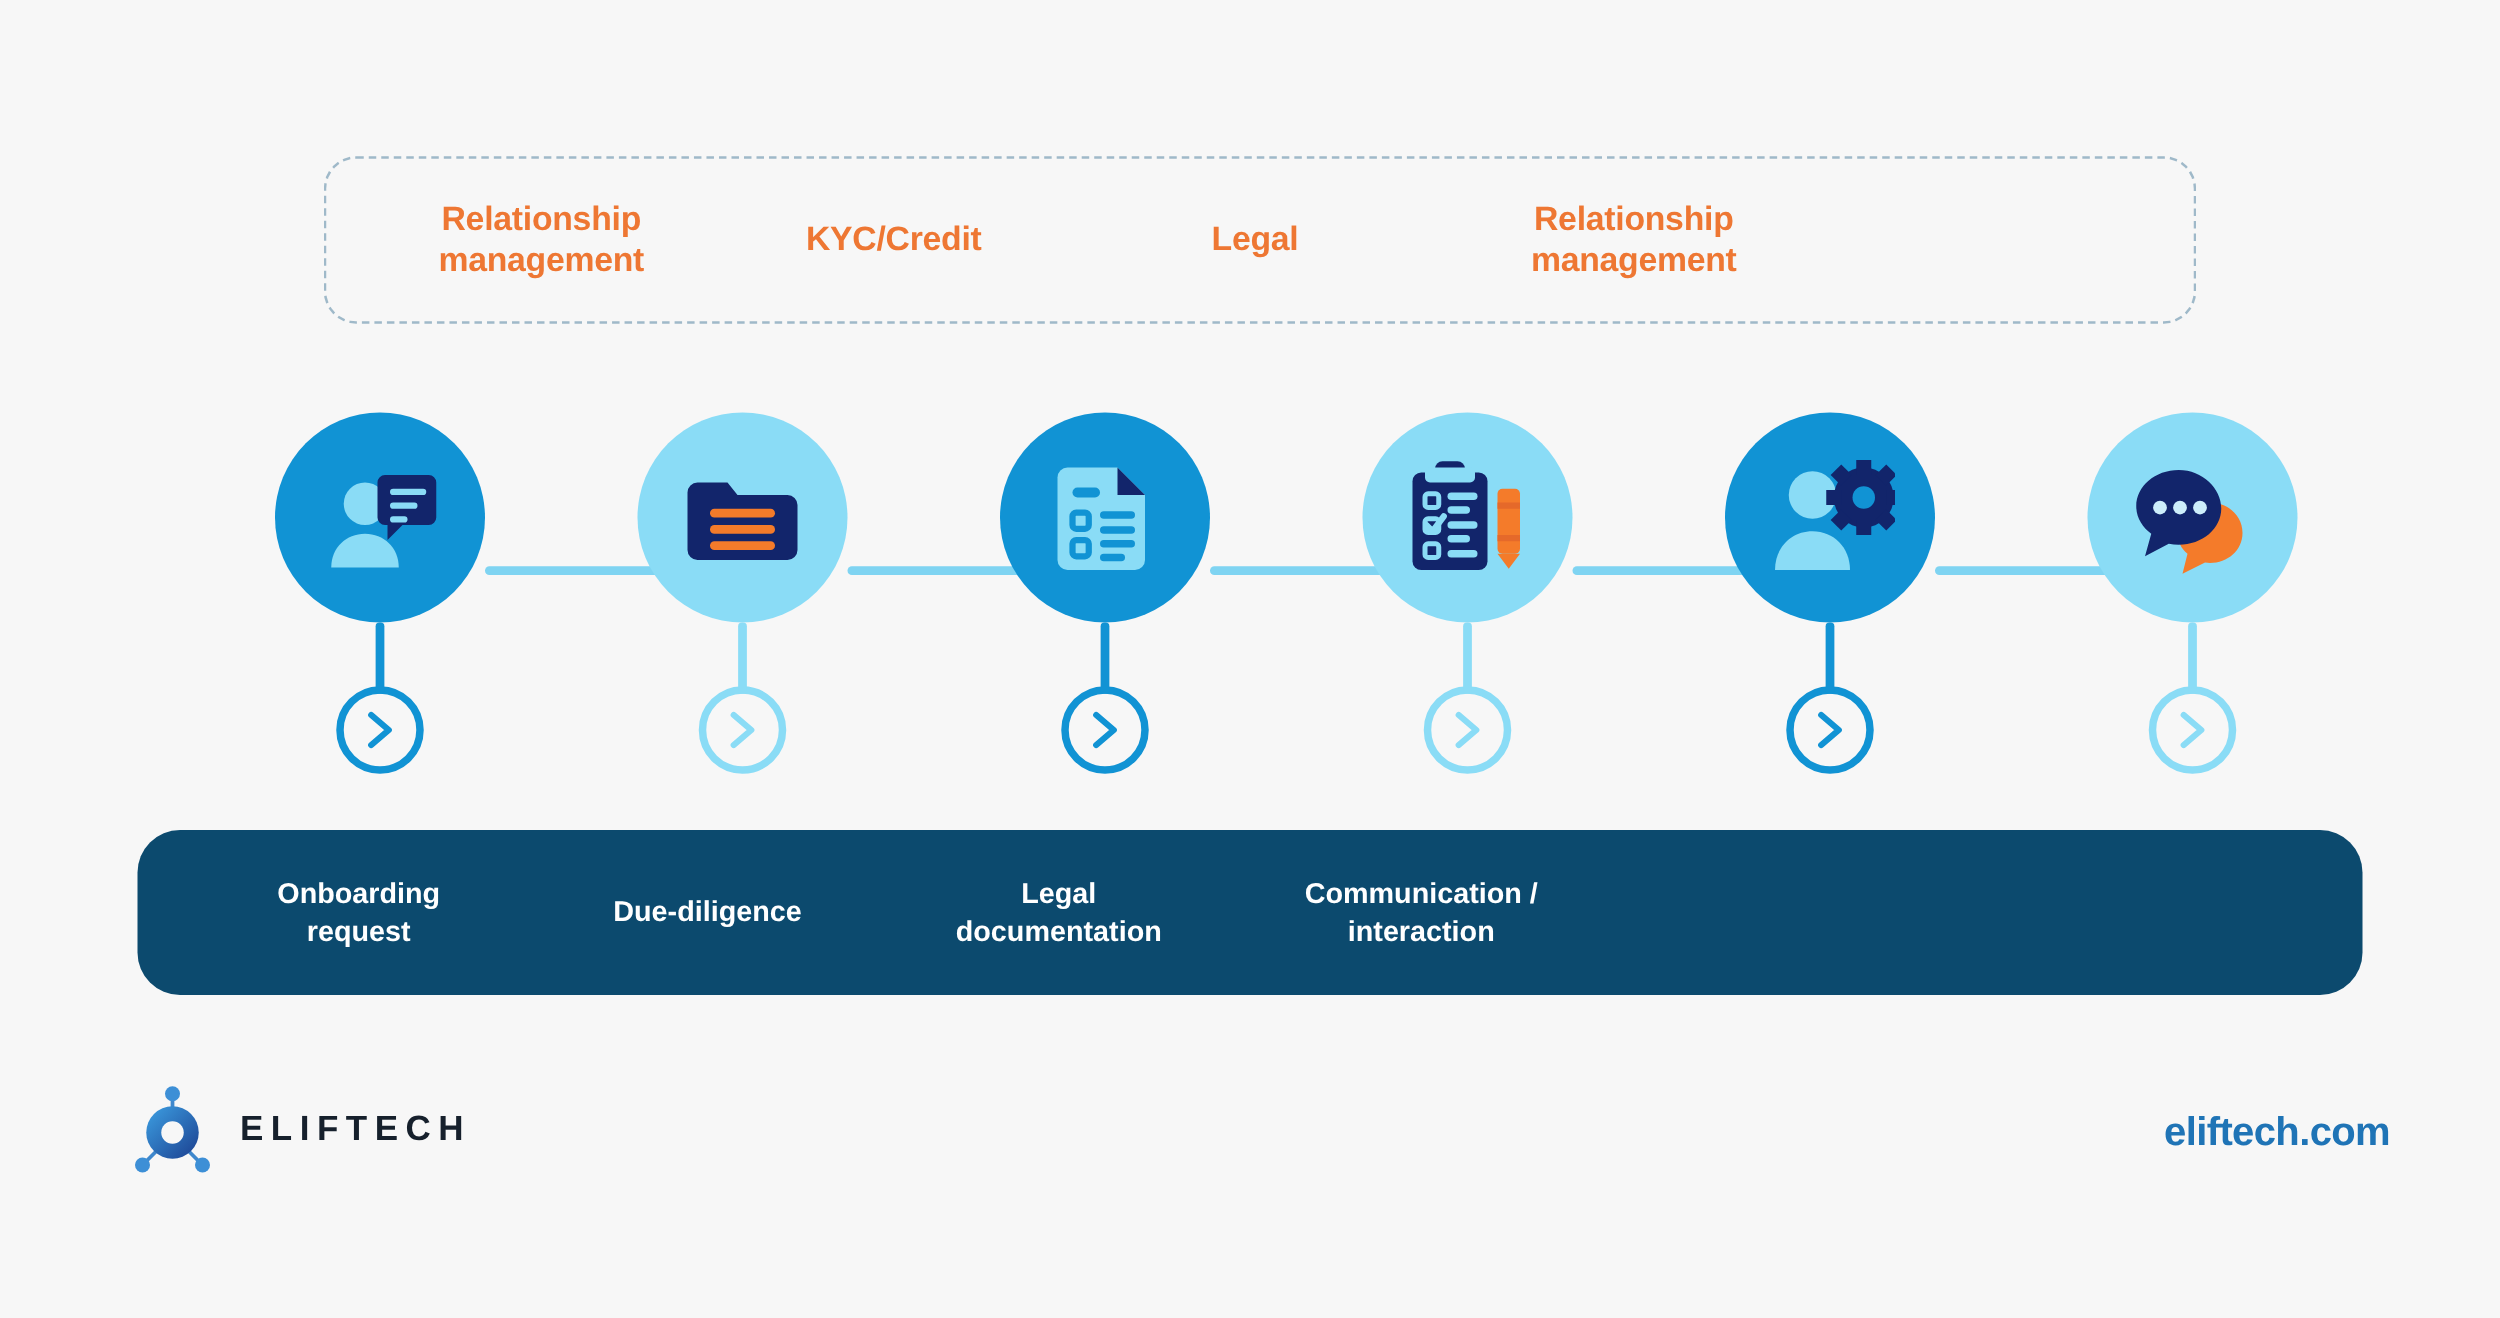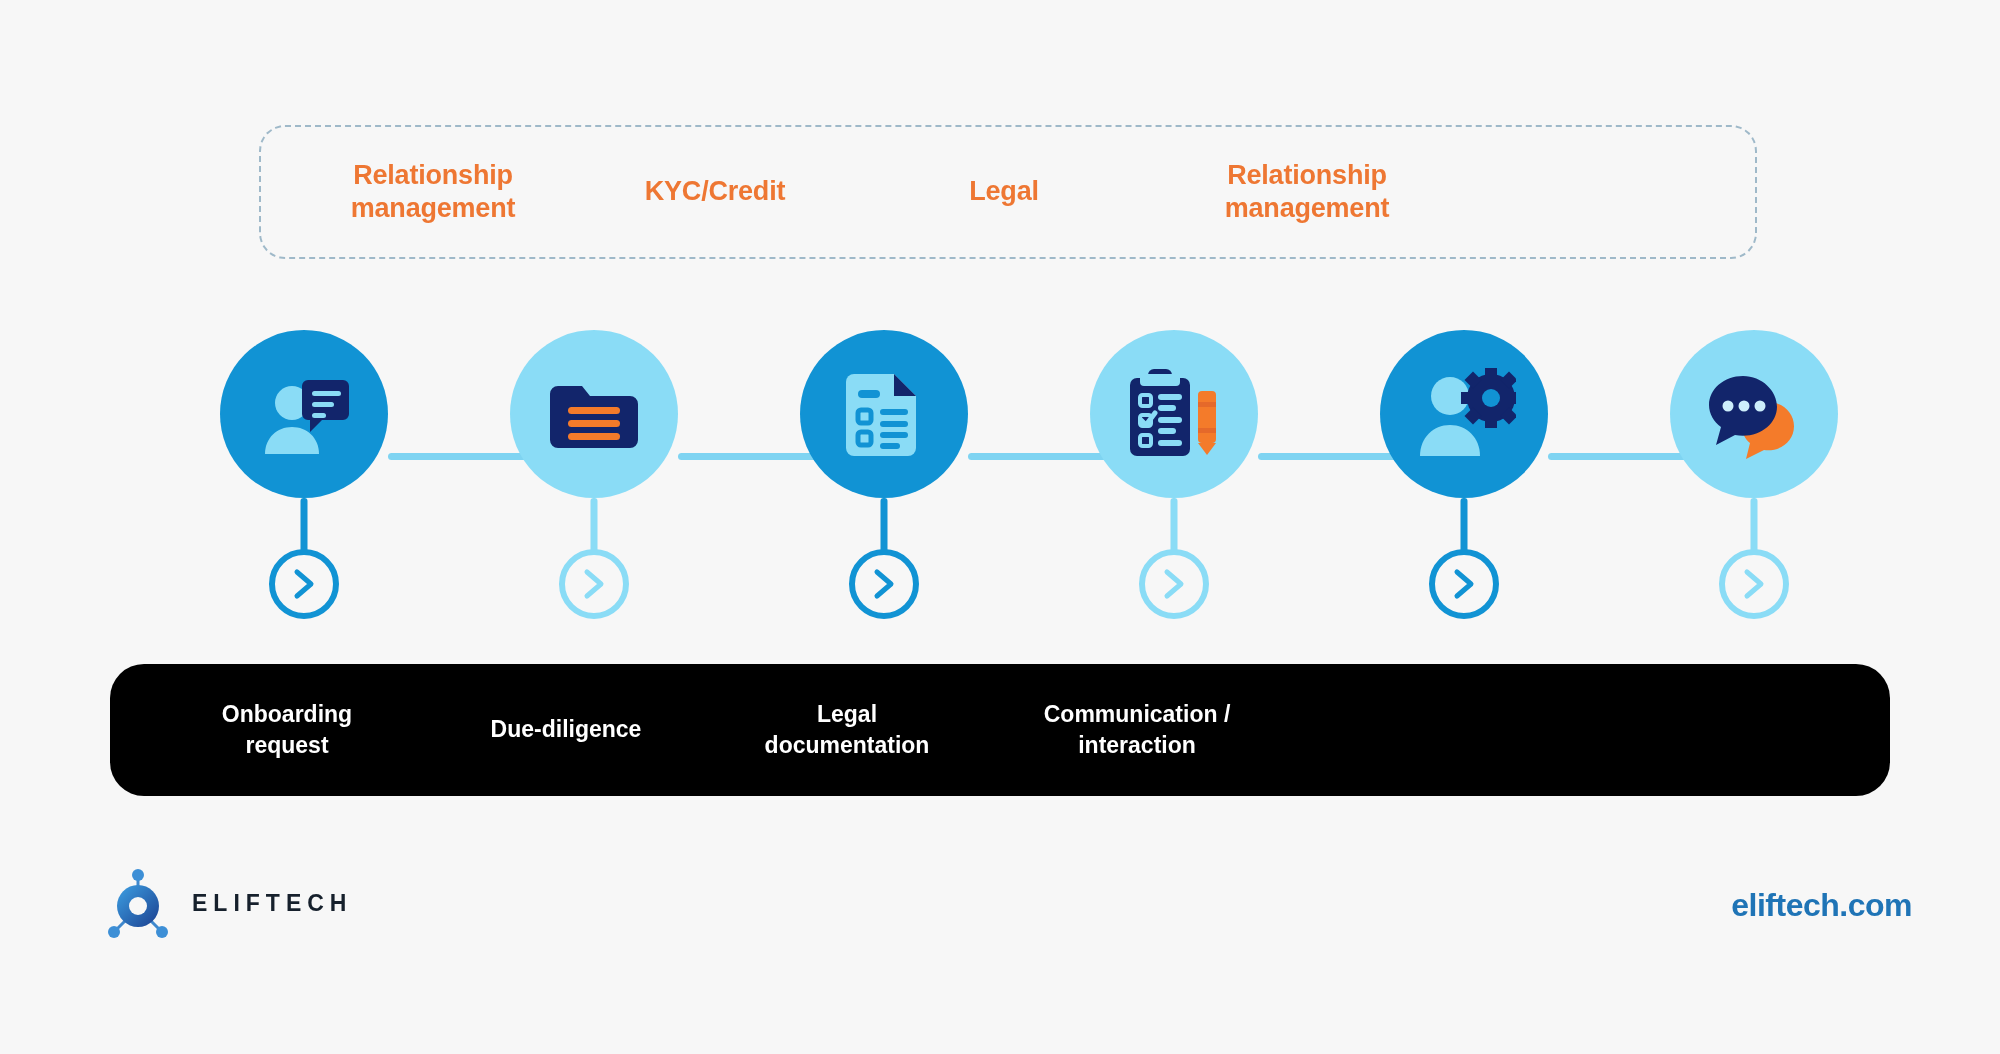--- a/index.html
+++ b/index.html
@@ -122,21 +122,21 @@
 
   .icon-svg { display: block; }
 
   
   .label-bar {
     position: absolute;
     left: 110px;
     top: 664px;
     width: 1780px;
     height: 132px;
-    background: #000000;
+    background: #0c4a6e;
     border-radius: 34px;
     display: flex;
     align-items: center;
   }
   .label-cell {
     flex: 0 0 auto;
     text-align: center;
     color: #ffffff;
     font-weight: bold;
     font-size: 23px;
@@ -153,21 +153,21 @@
   
   .footer-logo {
     position: absolute;
     left: 106px;
     top: 866px;
     display: flex;
     align-items: center;
     gap: 22px;
   }
   .logo-word {
-    font-size: 23px;
+    font-size: 28px;
     font-weight: bold;
     letter-spacing: 6px;
     color: #16202c;
     font-family: "Liberation Sans", sans-serif;
   }
   .footer-site {
     position: absolute;
     right: 88px;
     top: 887px;
     font-size: 32px;

